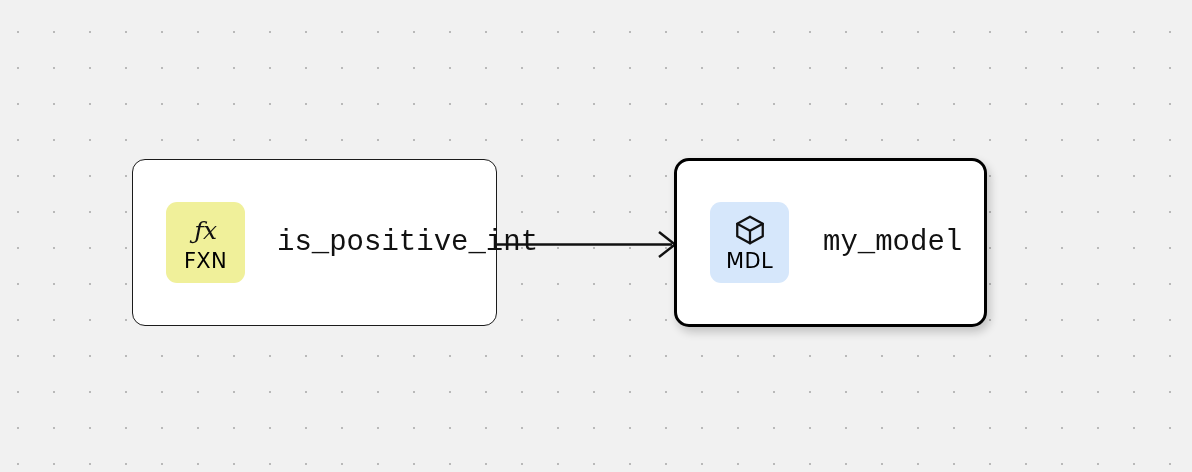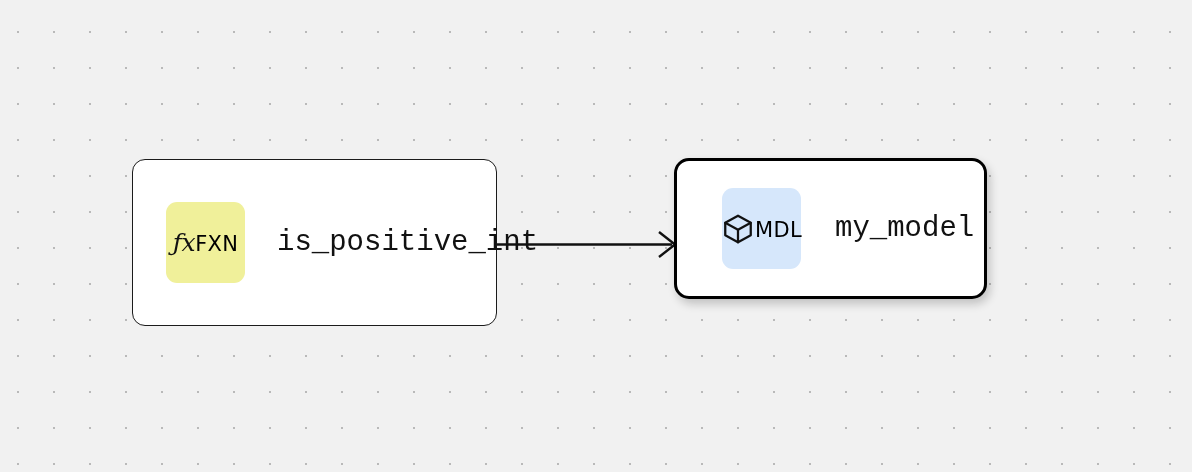--- a/index.html
+++ b/index.html
@@ -54,21 +54,21 @@
   .node.selected {
     border: 3.6px solid #000000;
     border-radius: 15px;
     box-shadow: 3px 5px 10px rgba(0,0,0,0.20);
   }
 
   
   .badge {
     box-sizing: border-box;
     display: flex;
-    flex-direction: row;
+    flex-direction: column;
     align-items: center;
     justify-content: center;
     border-radius: 11px;
     flex: none;
     text-align: right;
   }
 
   .badge-glyph {
     display: flex;
     align-items: center;
@@ -117,22 +117,22 @@
   }
   #node-is-positive-int .node-title {
     margin-left: 32px;
   }
 
   
   #node-my-model {
     left: 674px;
     top: 158px;
     width: 313px;
-    height: 141px;
-    padding-left: 45px;
+    height: 169px;
+    padding-left: 33px;
   }
   #node-my-model .badge {
     width: 79px;
     height: 81px;
     background: #d6e7fb;
   }
   #node-my-model .node-title {
     margin-left: 34px;
   }
 </style>

